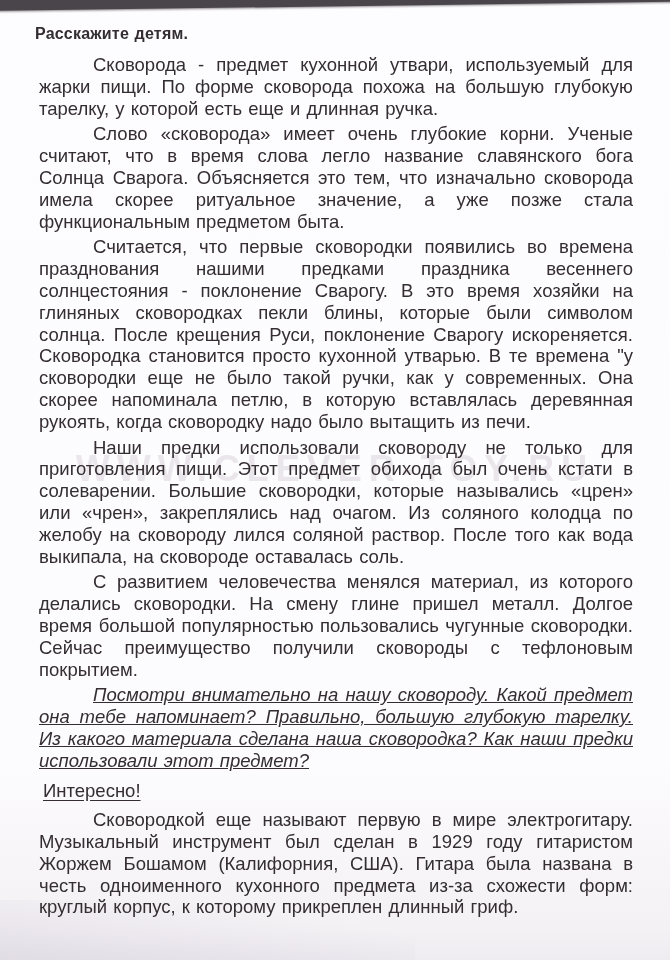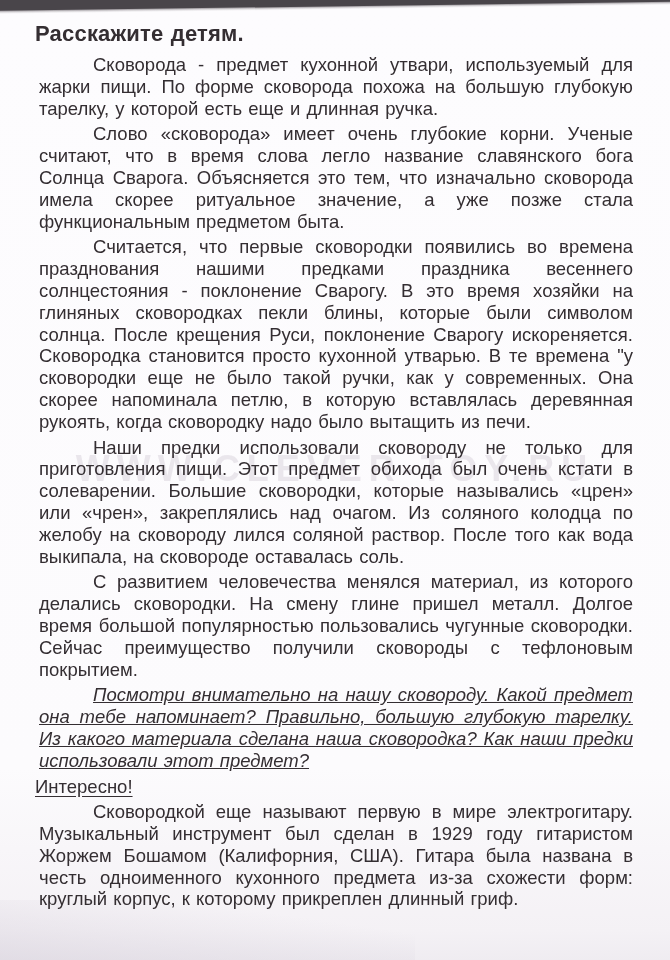--- a/index.html
+++ b/index.html
@@ -71,31 +71,31 @@
     left: 35px; top: 20px;
     width: 602px;
     z-index: 2;
     color: #342e32;
     font-size: 18.5px;
     line-height: 21.8px;
     text-align: justify;
     word-spacing: 1px;
   }
   .title {
-    font-size: 22px;
+    font-size: 16px;
     font-weight: bold;
     line-height: 28px;
     margin: 0 0 6px 0;
     text-align: left;
     letter-spacing: 0.2px;
   }
   p.para { margin: 4px; text-indent: 54px; }
   p.italic { font-style: italic; text-decoration: underline; }
   .heading-underline {
-    margin: 0;
+    margin: 8px;
     text-align: left;
     text-decoration: underline;
     text-underline-offset: 3px;
   }
 </style>
 </head>
 <body>
 
 <div class="scan">
 

